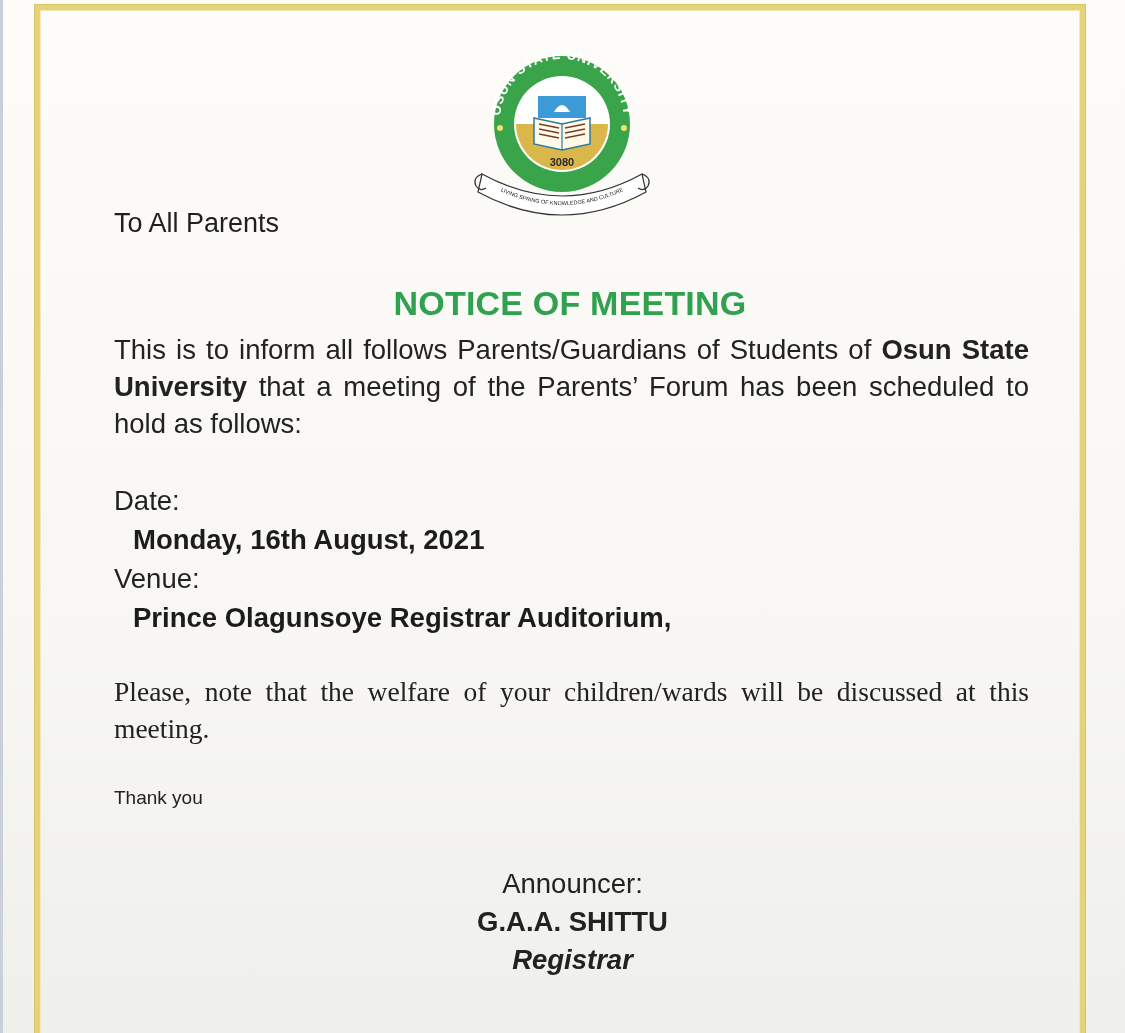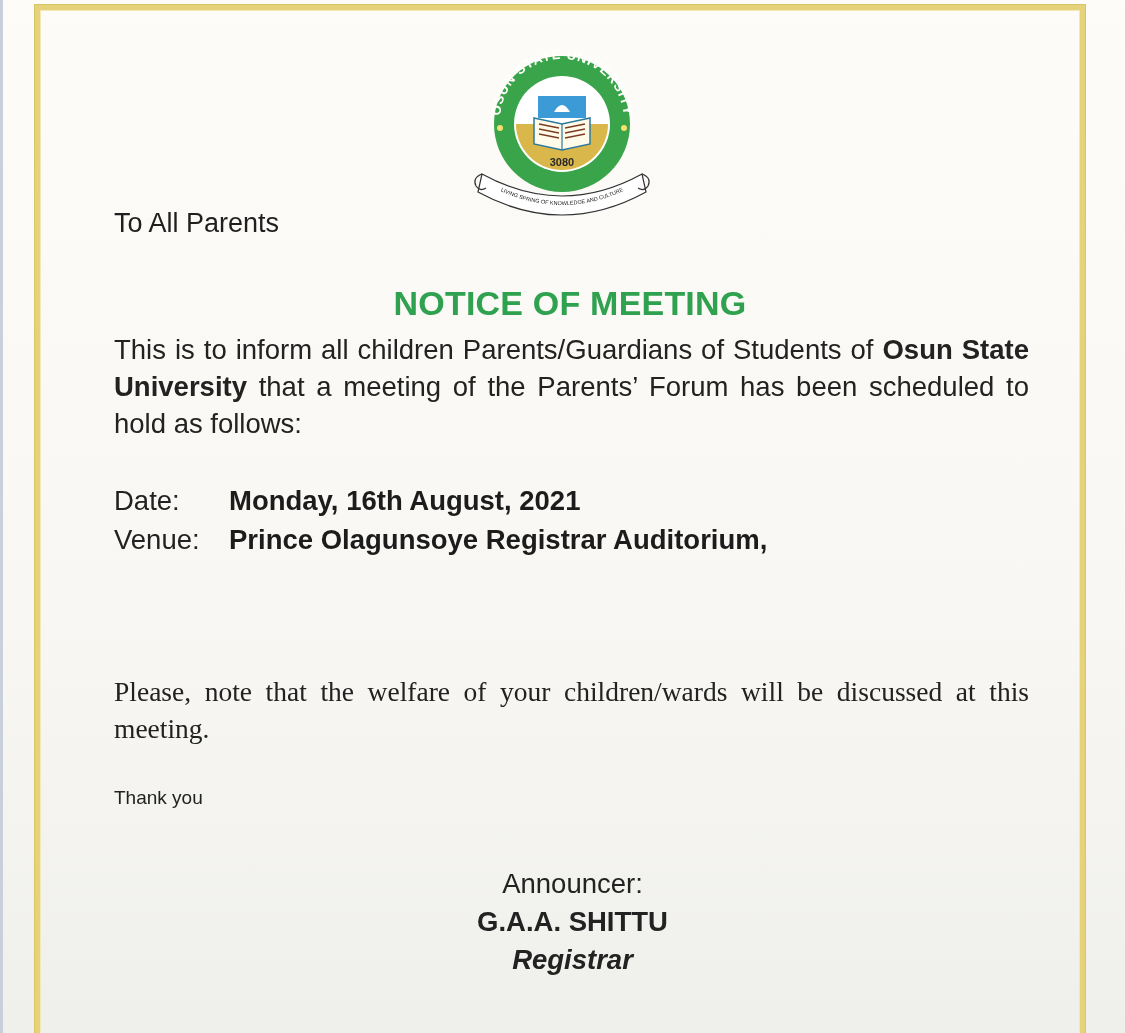--- a/index.html
+++ b/index.html
@@ -15,23 +15,23 @@
     border: 5px solid #e6d27a;
     box-shadow: inset 0 0 0 1px #f3e9b8, 0 0 0 1px #d9c466;
     box-sizing: border-box;
   }
   .logo { position: absolute; left: 462px; top: 46px; width: 200px; height: 170px; }
   .to-parents { position: absolute; left: 114px; top: 208px; font-size: 27px; font-weight: normal; color: #1f1f1f; }
   .title { position: absolute; left: 0; width: 1140px; text-align: center; top: 284px; font-size: 34px; font-weight: bold; color: #2fa14f; letter-spacing: 0.2px; }
   .para { position: absolute; left: 114px; width: 915px; font-size: 27.5px; color: #222; line-height: 37px; text-align: justify; }
   .para.intro { top: 331px; }
   .details { position: absolute; left: 114px; top: 481px; font-size: 27.5px; color: #222; line-height: 39px; }
-  .row { display: flex; }
+  .row { display: flex; flex-direction: column; }
   .lbl { width: 115px; }
-  .val { font-weight: bold; color: #1c1c1c; }
+  .val { font-weight: bold; color: #1c1c1c; margin-left: 19px; }
   .para.welfare { top: 673px; font-family: Liberation Serif, serif; }
   .thanks { position: absolute; left: 114px; top: 787px; font-size: 19px; color: #222; }
   .sig { position: absolute; left: 0; width: 1145px; text-align: center; top: 865px; font-size: 27.5px; color: #222; line-height: 38px; }
   .sig .name { font-weight: bold; }
   .sig .role { font-weight: bold; font-style: italic; }
 </style>
 </head>
 <body>
 
 <div class="left-edge"></div>
@@ -78,21 +78,21 @@
     <text font-family="Liberation Sans, sans-serif" font-size="5.5" fill="#222">
       <textPath href="#mottoPath" startOffset="50%" text-anchor="middle">LIVING SPRING OF KNOWLEDGE AND CULTURE</textPath>
     </text>
   </g>
 </svg>
 
 <div class="to-parents">To All Parents</div>
 
 <div class="title">NOTICE OF MEETING</div>
 
-<div class="para intro"><span>This is to inform all children Parents/Guardians of Students of </span><b>Osun State University</b><span> that a meeting of the Parents’ Forum has been scheduled to hold as follows:</span></div>
+<div class="para intro"><span>This is to inform all follows Parents/Guardians of Students of </span><b>Osun State University</b><span> that a meeting of the Parents’ Forum has been scheduled to hold as follows:</span></div>
 
 <div class="details">
   <div class="row">
     <span class="lbl">Date:</span>
     <span class="val">Monday, 16th August, 2021</span>
   </div>
   <div class="row">
     <span class="lbl">Venue:</span>
     <span class="val">Prince Olagunsoye Registrar Auditorium,</span>
   </div>

